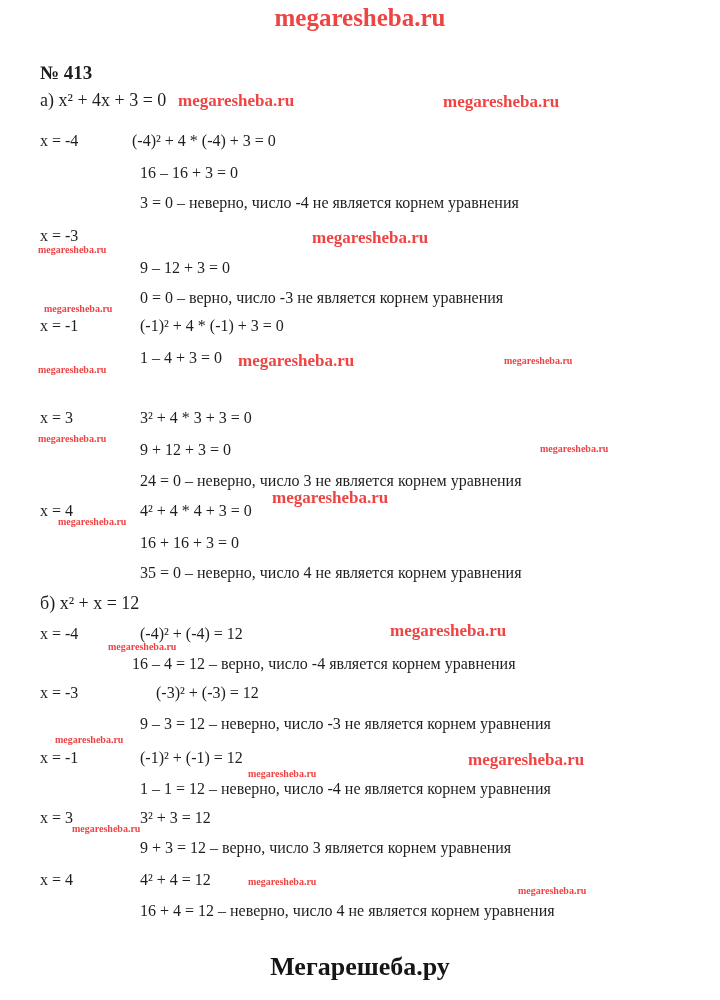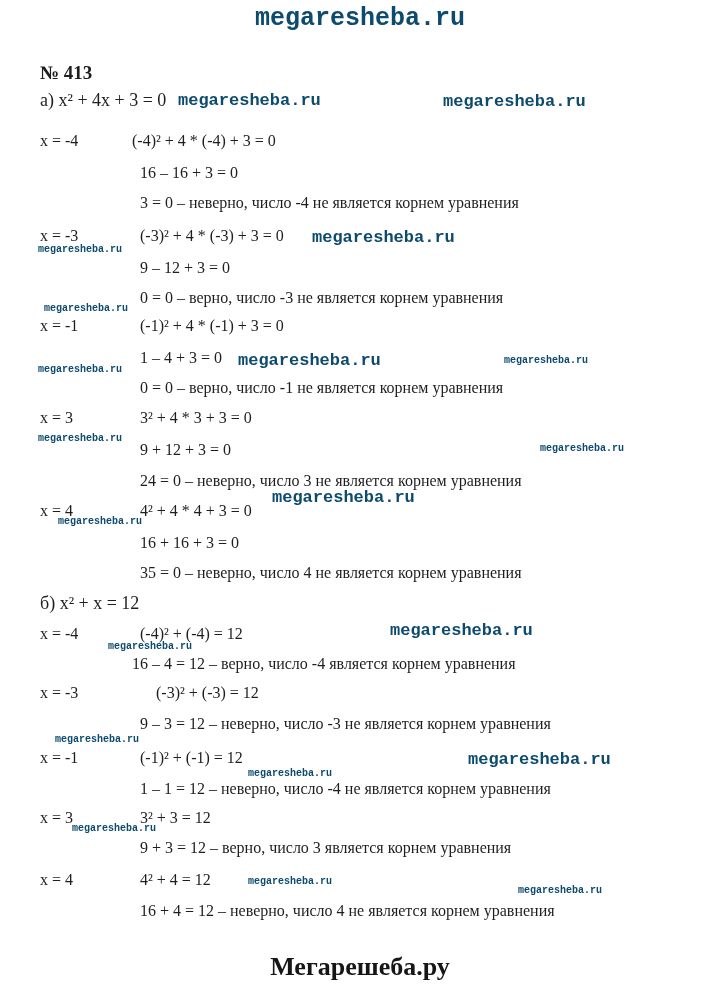--- a/index.html
+++ b/index.html
@@ -24,23 +24,23 @@
     font-weight: bold;
     white-space: nowrap;
   }
   .part-heading {
     position: absolute;
     font-size: 18px;
     white-space: nowrap;
   }
   .wm {
     position: absolute;
-    font-family: Liberation Mono, monospace;
+    font-family: Liberation Serif, serif;
     font-weight: bold;
-    color: #0c4a6e;
+    color: #ef4444;
     white-space: nowrap;
   }
   .wm-top { font-size: 25px; left: 50%; transform: translateX(-50%); }
   .wm-lg { font-size: 17px; }
   .wm-sm { font-size: 10px; }
   .footer-logo {
     position: absolute;
     left: 50%;
     transform: translateX(-50%);
     font-family: "Liberation Serif", "DejaVu Serif", serif;
@@ -81,28 +81,26 @@
 
   <div class="problem-number" style="left:40px; top:62px">№ 413</div>
   <div class="part-heading" style="left:40px; top:90px">а) x² + 4x + 3 = 0</div>
 
   <div class="line" style="left:40px;  top:131px">x = -4</div>
   <div class="line" style="left:132px; top:131px">(-4)² + 4 * (-4) + 3 = 0</div>
   <div class="line" style="left:140px; top:163px">16 – 16 + 3 = 0</div>
   <div class="line" style="left:140px; top:193px">3 = 0 – неверно, число -4 не является корнем уравнения</div>
 
   <div class="line" style="left:40px;  top:226px">x = -3</div>
-  <div class="line" style="left:140px; top:226px">(-3)² + 4 * (-3) + 3 = 0</div>
   <div class="line" style="left:140px; top:258px">9 – 12 + 3 = 0</div>
   <div class="line" style="left:140px; top:288px">0 = 0 – верно, число -3 не является корнем уравнения</div>
 
   <div class="line" style="left:40px;  top:316px">x = -1</div>
   <div class="line" style="left:140px; top:316px">(-1)² + 4 * (-1) + 3 = 0</div>
   <div class="line" style="left:140px; top:348px">1 – 4 + 3 = 0</div>
-  <div class="line" style="left:140px; top:378px">0 = 0 – верно, число -1 не является корнем уравнения</div>
 
   <div class="line" style="left:40px;  top:408px">x = 3</div>
   <div class="line" style="left:140px; top:408px">3² + 4 * 3 + 3 = 0</div>
   <div class="line" style="left:140px; top:440px">9 + 12 + 3 = 0</div>
   <div class="line" style="left:140px; top:471px">24 = 0 – неверно, число 3 не является корнем уравнения</div>
 
   <div class="line" style="left:40px;  top:501px">x = 4</div>
   <div class="line" style="left:140px; top:501px">4² + 4 * 4 + 3 = 0</div>
   <div class="line" style="left:140px; top:533px">16 + 16 + 3 = 0</div>
   <div class="line" style="left:140px; top:563px">35 = 0 – неверно, число 4 не является корнем уравнения</div>

